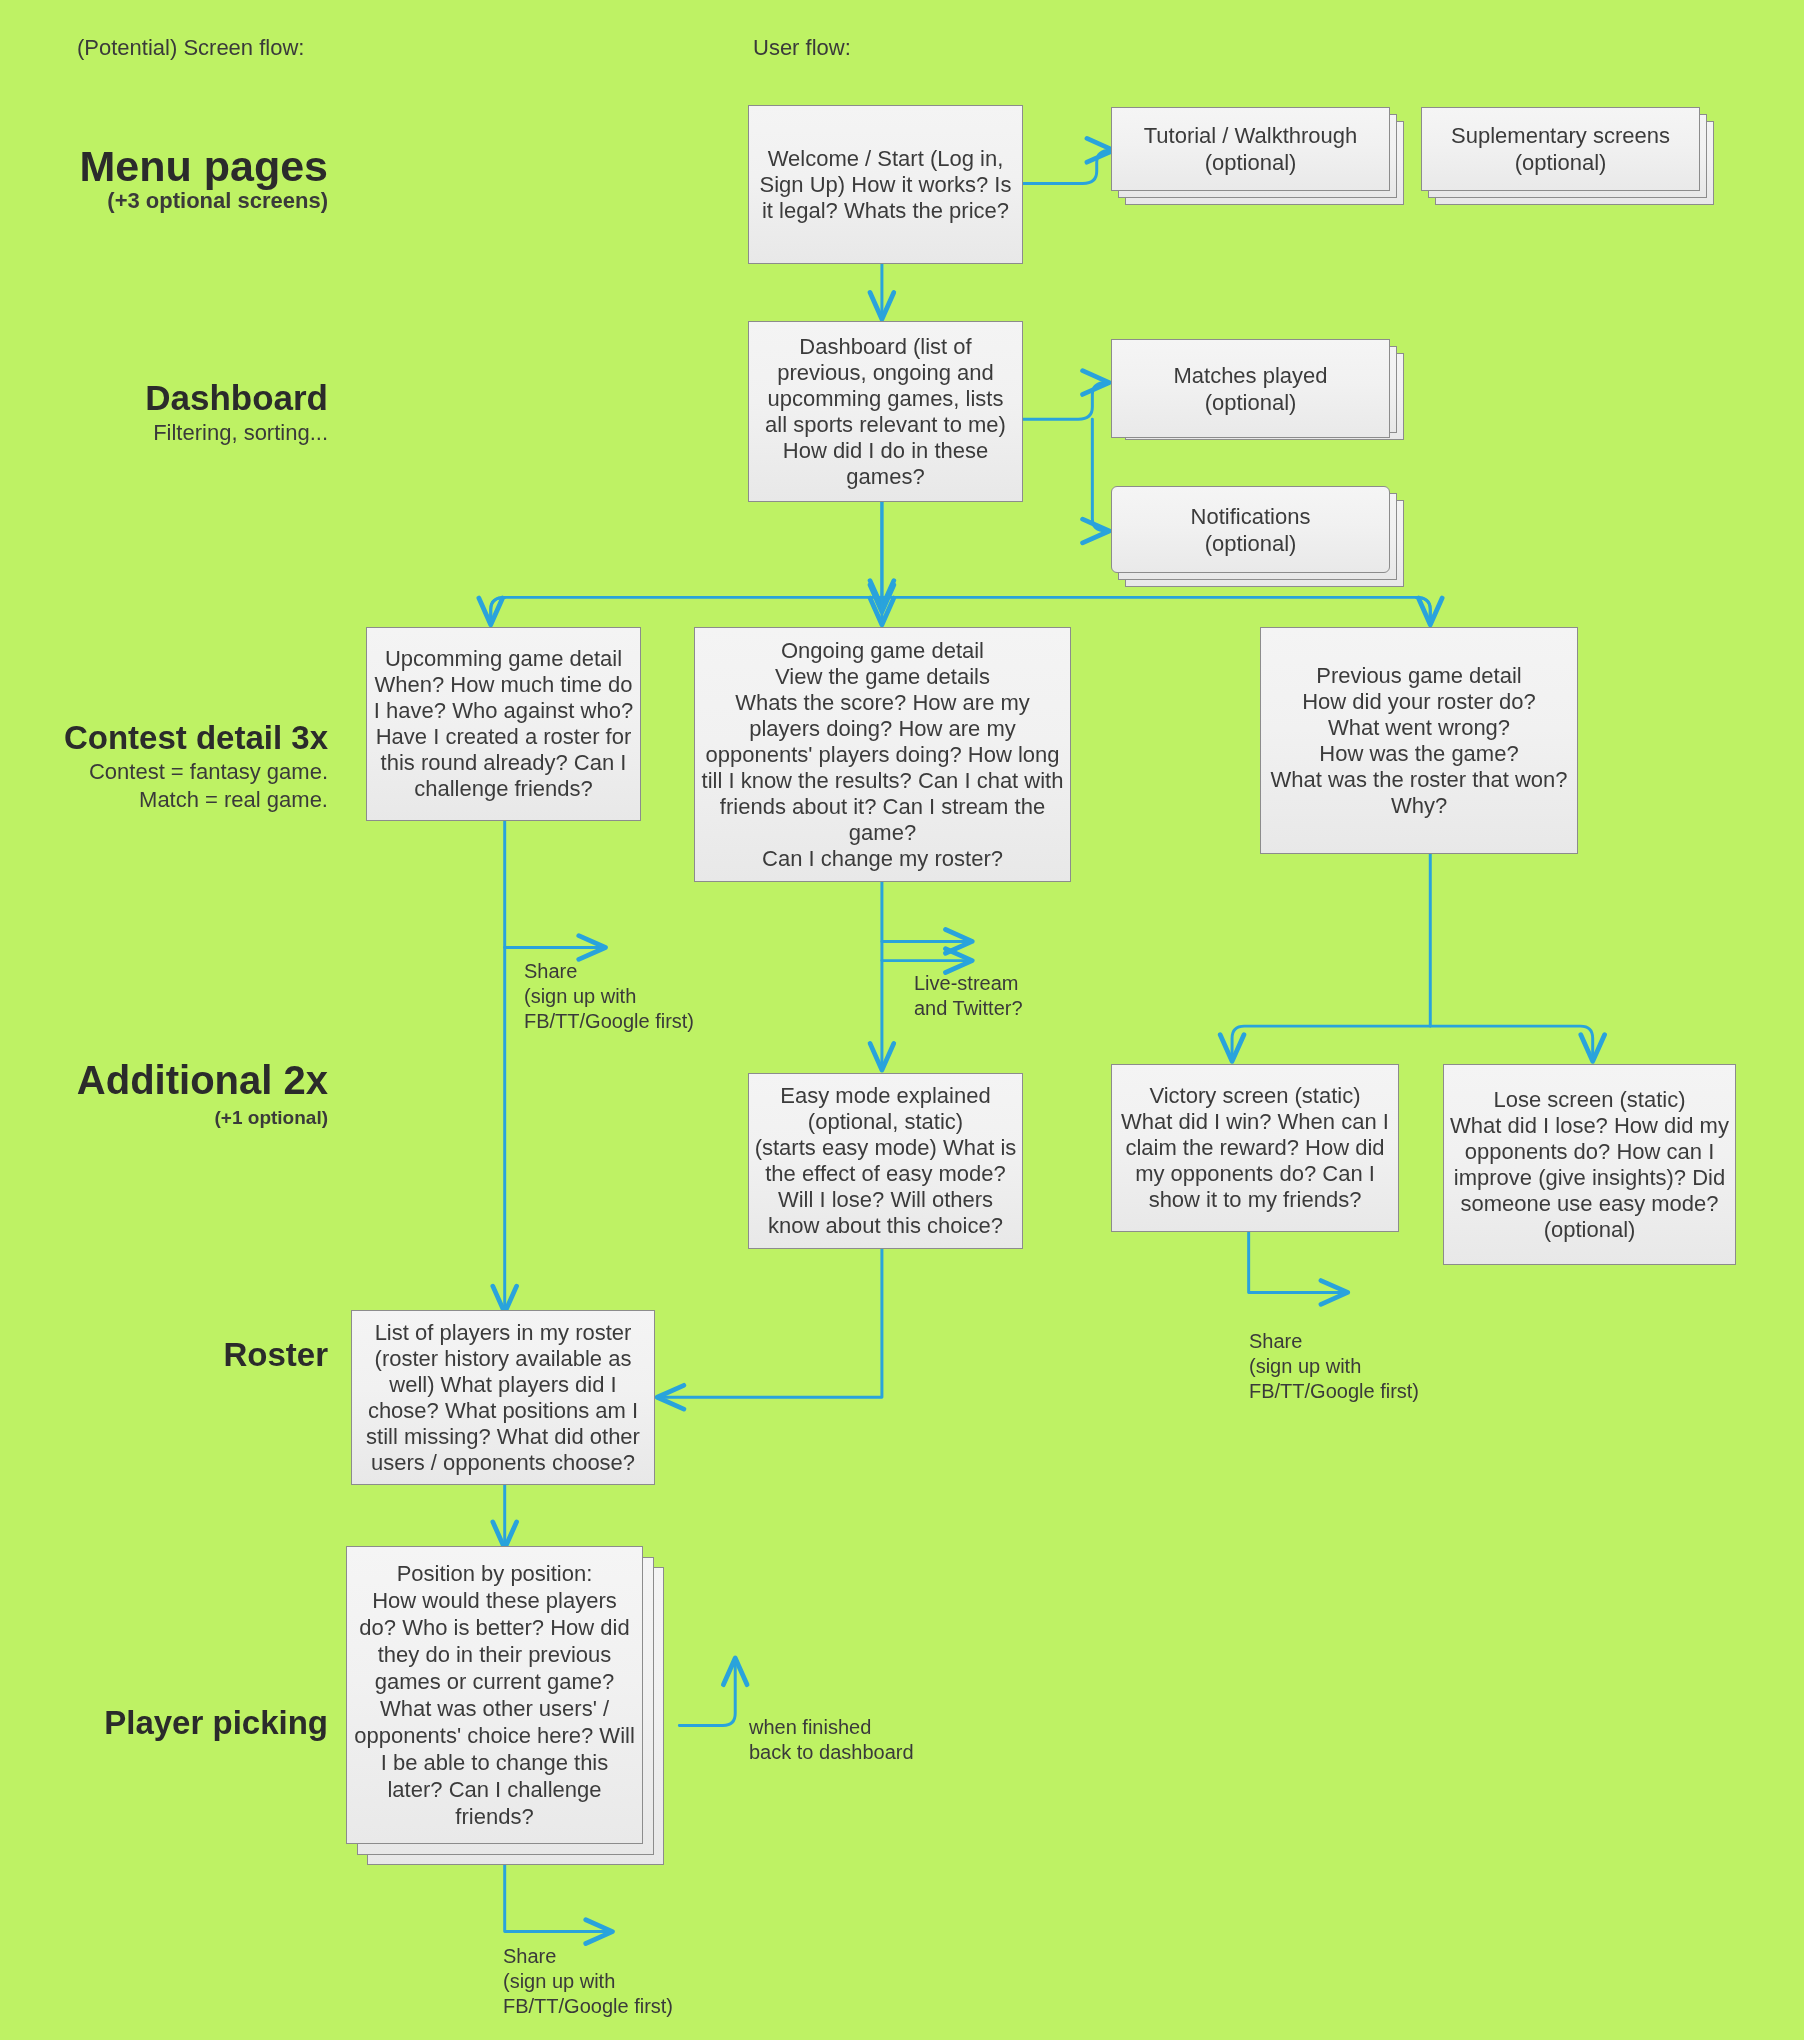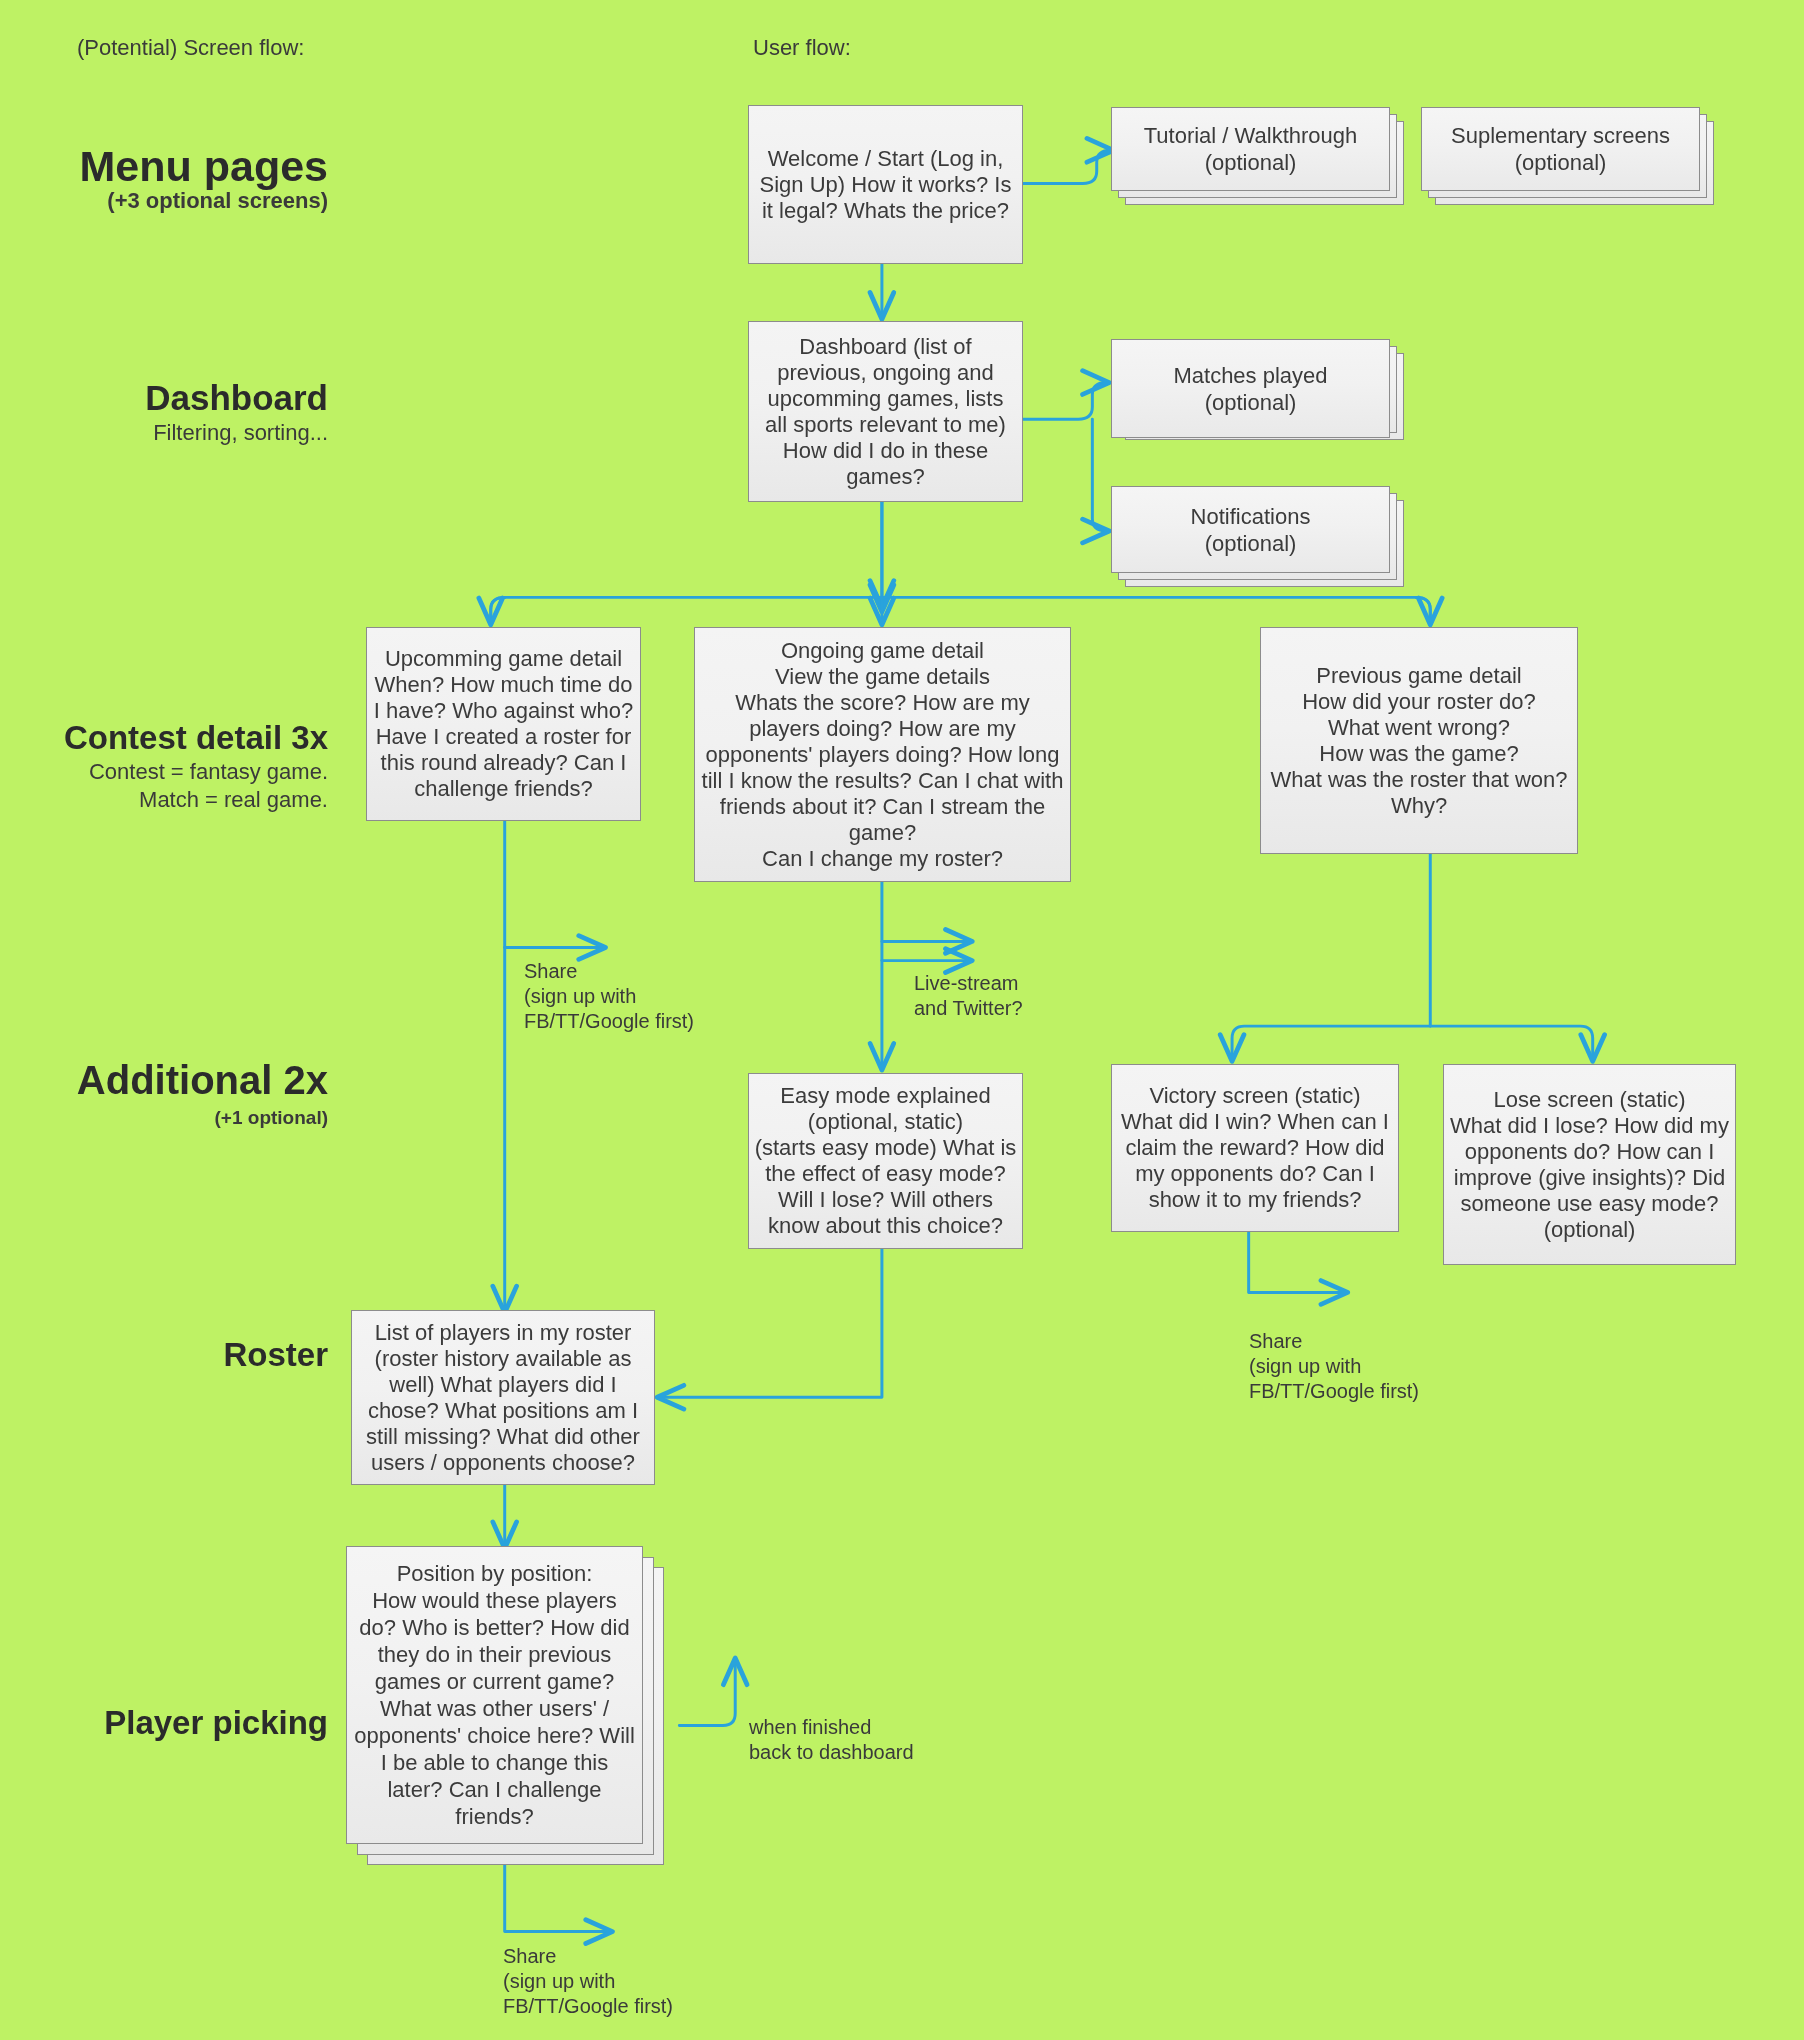--- a/index.html
+++ b/index.html
@@ -209,21 +209,21 @@
     <div class="sheet" style="left:7px; top:7px; width:279px; height:87px;"></div>
     <div class="front" style="width:279px; height:99px;">
       <span class="txt">Matches played
 (optional)</span>
     </div>
   </div>
 
   <div class="stack" style="left:1111px; top:486px; width:279px; height:101px;">
     <div class="sheet" style="left:14px; top:14px; width:279px; height:87px;"></div>
     <div class="sheet" style="left:7px; top:7px; width:279px; height:87px;"></div>
-    <div class="front" style="width:279px; height:87px;">
+    <div class="front" style="width:279px; height:87px;border-radius:6px;">
       <span class="txt">Notifications
 (optional)</span>
     </div>
   </div>
 
   <div class="box" style="left:366px; top:627px; width:275px; height:194px;">
     <span class="txt">Upcomming game detail
 When? How much time do I have? Who against who? Have I created a roster for this round already? Can I challenge friends?</span>
   </div>
 

